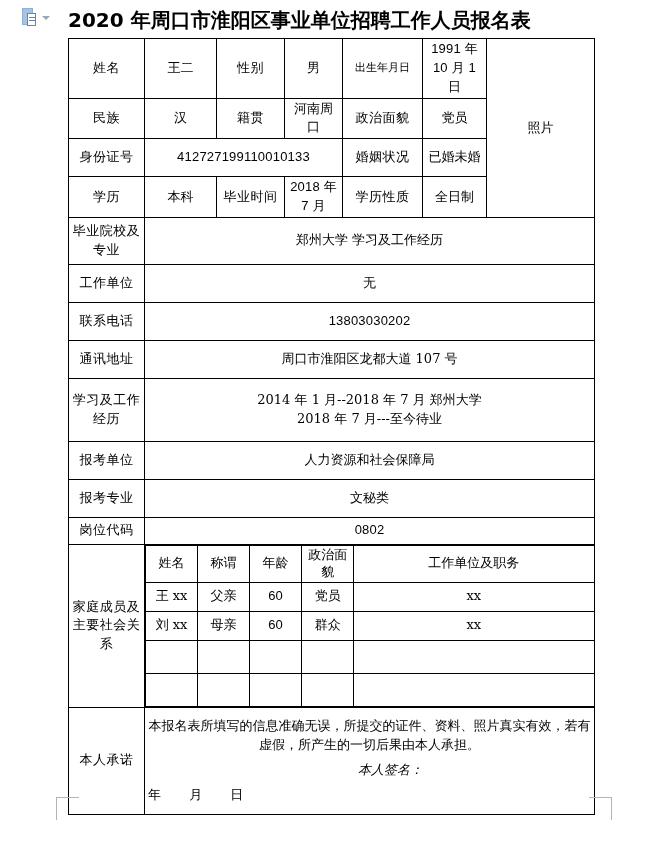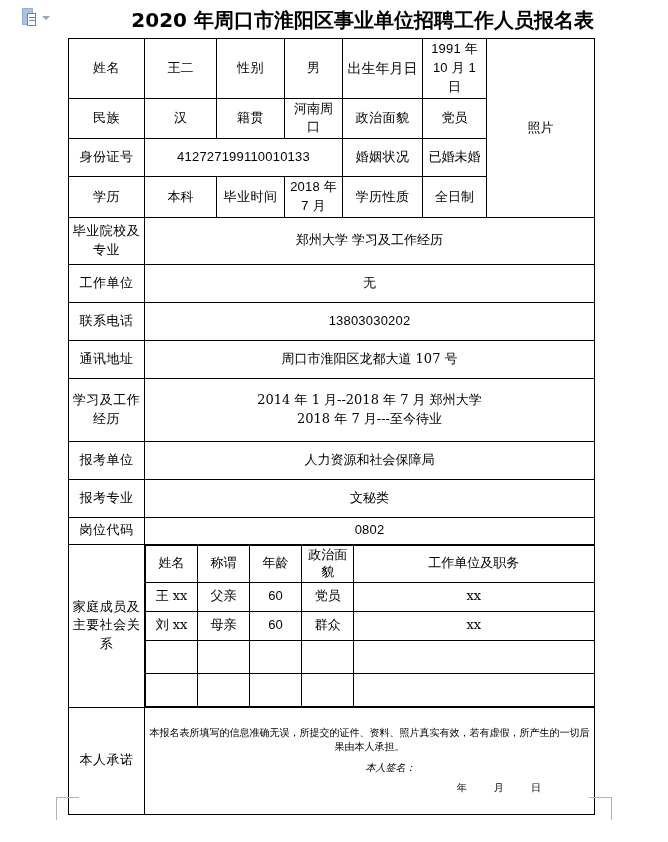--- a/index.html
+++ b/index.html
@@ -63,21 +63,21 @@
     border-right: 4px solid transparent;
     border-top: 4px solid #9aa7b4;
   }
 
   
   .doc-title {
     position: absolute;
     left: 68px;
     top: 6px;
     width: 526px;
-    text-align: right;
+    text-align: left;
     font-family: "DejaVu Sans", "Liberation Sans", sans-serif;
     font-size: 20px;
     font-weight: 700;
     line-height: 28px;
     white-space: nowrap;
     letter-spacing: 0px;
   }
 
   
   table.form {
@@ -91,21 +91,21 @@
   }
   table.form td {
     border: 1px solid #000000;
     padding: 1px 3px;
     text-align: center;
     vertical-align: middle;
     line-height: 1.45;
     word-break: break-all;
   }
   .lbl { letter-spacing: 0.5px; }
-  .small { font-size: 14px; letter-spacing: 0px; }
+  .small { font-size: 11px; letter-spacing: 0px; }
   .num {
     font-family: Liberation Sans, sans-serif;
     letter-spacing: 0.2px;
   }
   .h-row1 td { height: 38px; }
   .h-row  td { height: 35px; }
   .h-tall td { height: 44px; }
 
   .photo-cell { font-size: 13px; margin-left: 43px; }
 
@@ -134,33 +134,33 @@
   table.family td.fam-body { height: 26px; }
   table.family td.fam-empty { height: 30px; }
   .fam-outer { padding: 0 !important; border: none !important; }
   .fam-name { text-align: left; padding-left: 2px !important; }
 
   
   .promise {
     text-align: left;
     padding: 4px 4px 4px 2px;
     line-height: 1.65;
-    font-size: 10px;
+    font-size: 13px;
     margin-left: 48px;
   }
   .promise .sign-line {
     display: block;
     margin-top: 6px;
     padding-left: 42px;
     font-style: italic;
   }
   .promise .date-line {
     display: block;
     margin-top: 6px;
-    text-align: right;
+    text-align: left;
     padding-right: 38px;
     letter-spacing: 12px;
   }
 
   
   .corner {
     position: absolute;
     width: 22px;
     height: 22px;
     border-color: #b3b3b3;

